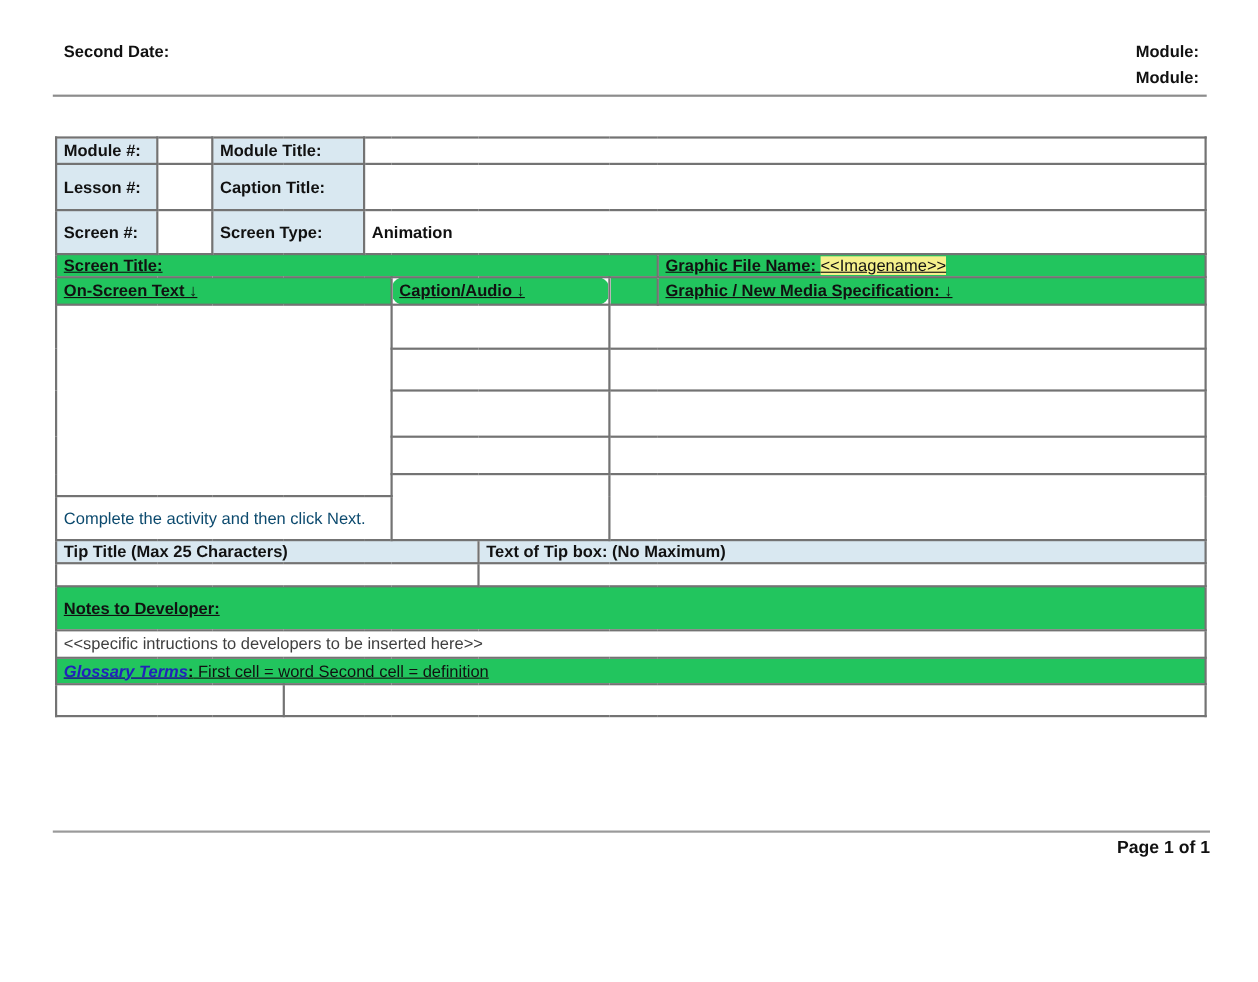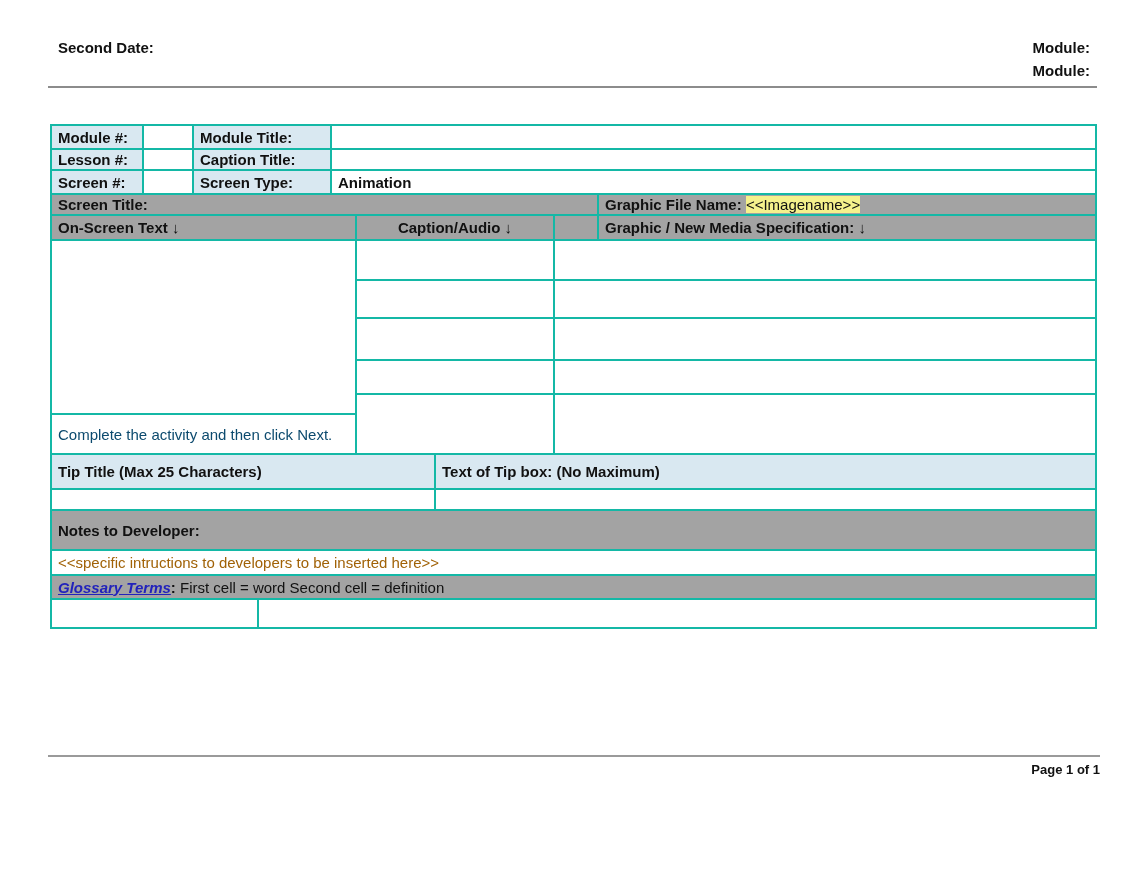--- a/index.html
+++ b/index.html
@@ -13,43 +13,43 @@
   }
   .doc-header-left { position:absolute; left:58px; top:36px; font-size:15px; font-weight:bold; line-height:23px; }
   .doc-header-right { position:absolute; right:54px; top:36px; font-size:15px; font-weight:bold; line-height:23px; text-align:right; }
   .header-rule { position:absolute; left:48px; top:86px; width:1049px; height:0; border-top:2px solid #8c8c8c; }
 
   table.sb {
     position:absolute; left:50px; top:124px;
     border-collapse:collapse; table-layout:fixed;
   }
   table.sb td {
-    border:2px solid #14b8a6;
+    border:2px solid #737373;
     font-size:15px;
     padding:1px 6px;
     vertical-align:middle;
     overflow:hidden;
     white-space:nowrap;
   }
   td.blue  { background:#d9e8f1; }
-  td.olive { background:#a3a3a3; }
+  td.olive { background:#22c55e;text-decoration:underline; }
   td.white { background:#ffffff; }
   .lbl { font-weight:bold; }
   td.body-cell { vertical-align:top; }
-  td.center { text-align:center; }
+  td.center { text-align:left;border-radius:11px; }
   td.wrap { white-space:normal; }
 
   .green-note { color:#0c4a6e; font-size:15px; line-height:19px; }
-  .green-small { color:#a16207; font-size:13px; }
+  .green-small { color:#404040; font-size:13px; }
   .hl-yellow { background:#f5f18c; font-weight:normal; }
   .glossary-term { color:#2222bb; font-weight:bold; font-style:italic; text-decoration:underline; }
   .glossary-colon { font-weight:bold; }
 
   .footer-rule { position:absolute; left:48px; top:755px; width:1052px; height:0; border-top:2px solid #9a9a9a; }
-  .page-num { position:absolute; right:44px; top:762px; font-size:13px; font-weight:bold; }
+  .page-num { position:absolute; right:44px; top:762px; font-size:16px; font-weight:bold; }
 </style>
 </head>
 <body>
 
 <div class="doc-header-left">
   <div>Second Date:</div>
 </div>
 <div class="doc-header-right">
   <div>Module:</div>
   <div>Module:</div>
@@ -70,28 +70,28 @@
   </colgroup>
 
   <tbody>
       <tr style="height:24px">
     <td class="blue lbl">Module #:</td>
     <td class="white"></td>
     <td class="blue lbl" colspan="2">Module Title:</td>
     <td class="white" colspan="5"></td>
   </tr>
 
-  <tr style="height:21px">
+  <tr style="height:42px">
     <td class="blue lbl">Lesson #:</td>
     <td class="white"></td>
     <td class="blue lbl" colspan="2">Caption Title:</td>
     <td class="white" colspan="5"></td>
   </tr>
 
-  <tr style="height:24px">
+  <tr style="height:40px">
     <td class="blue lbl">Screen #:</td>
     <td class="white"></td>
     <td class="blue lbl" colspan="2">Screen Type:</td>
     <td class="white lbl" colspan="5">Animation</td>
   </tr>
 
   <tr style="height:21px">
     <td class="olive lbl" colspan="8">Screen Title:</td>
     <td class="olive"><span class="lbl">Graphic File Name:</span> <span class="hl-yellow">&lt;&lt;Imagename&gt;&gt;</span></td>
   </tr>
@@ -121,21 +121,21 @@
     <td class="white body-cell" colspan="2"></td>
   </tr>
   <tr style="height:20px">
     <td class="white body-cell" colspan="2" rowspan="2"></td>
     <td class="white body-cell" colspan="2" rowspan="2"></td>
   </tr>
   <tr style="height:40px">
     <td class="white body-cell wrap green-note" colspan="5">Complete the activity and then click Next.</td>
   </tr>
 
-  <tr style="height:35px">
+  <tr style="height:21px">
     <td class="blue lbl" colspan="6">Tip Title (Max 25 Characters)</td>
     <td class="blue lbl" colspan="3">Text of Tip box: (No Maximum)</td>
   </tr>
   <tr style="height:21px">
     <td class="white" colspan="6"></td>
     <td class="white" colspan="3"></td>
   </tr>
 
   <tr style="height:40px">
     <td class="olive lbl" colspan="9">Notes to Developer:</td>

